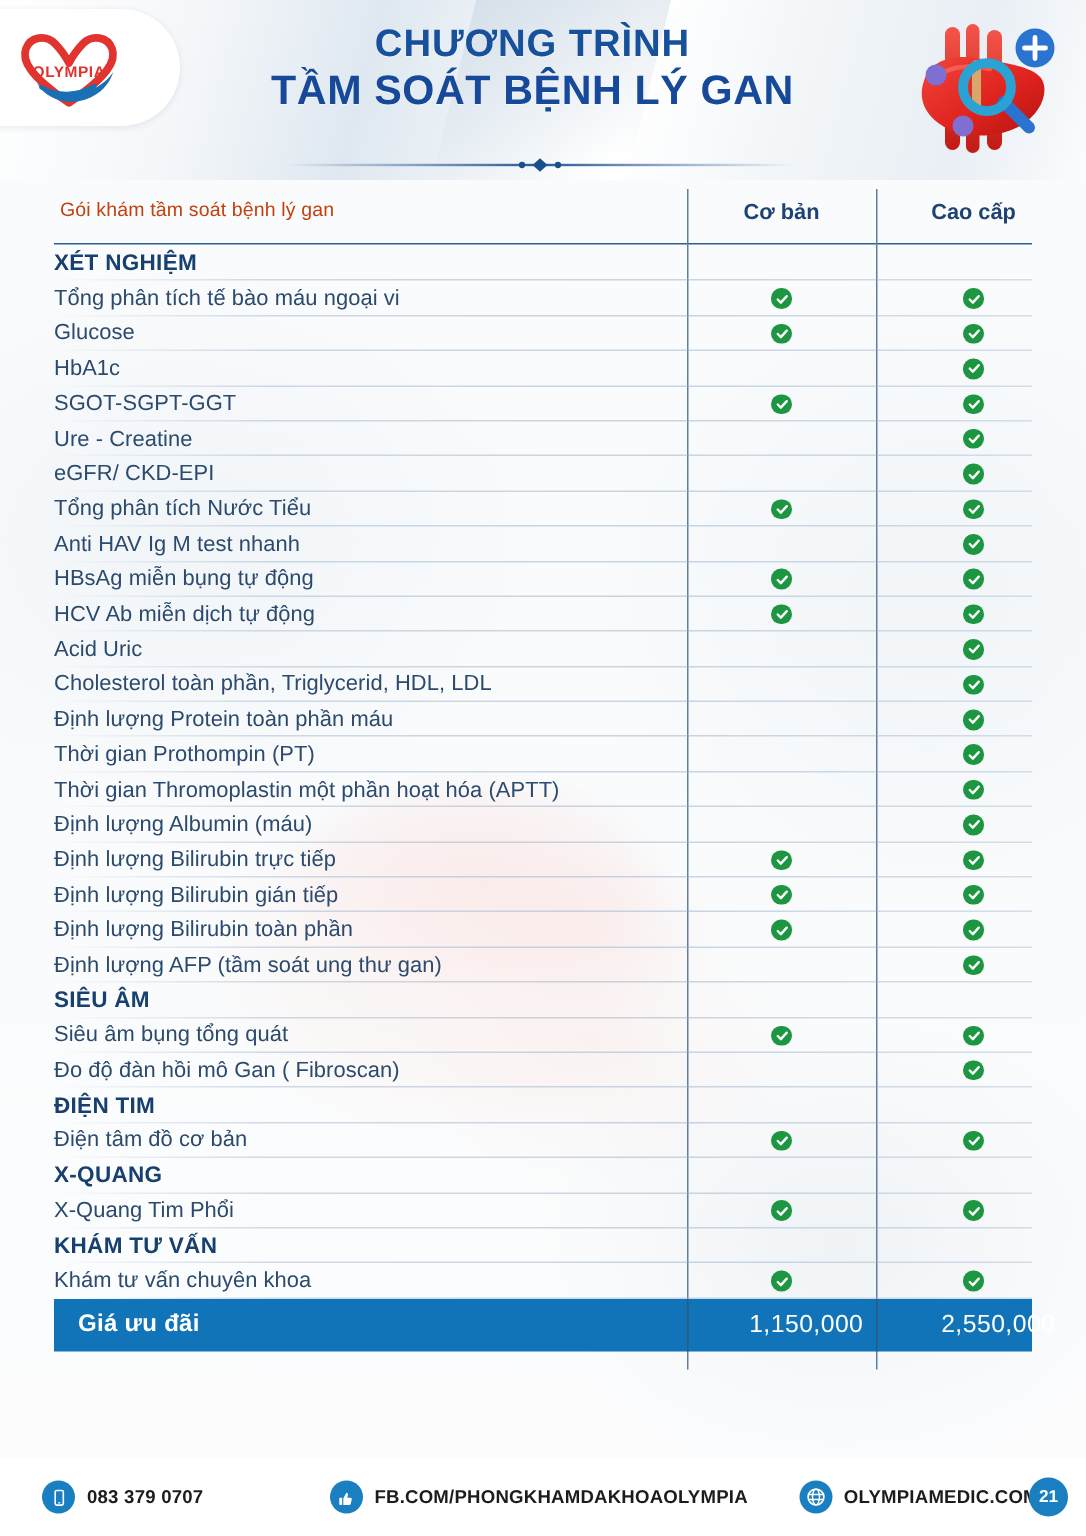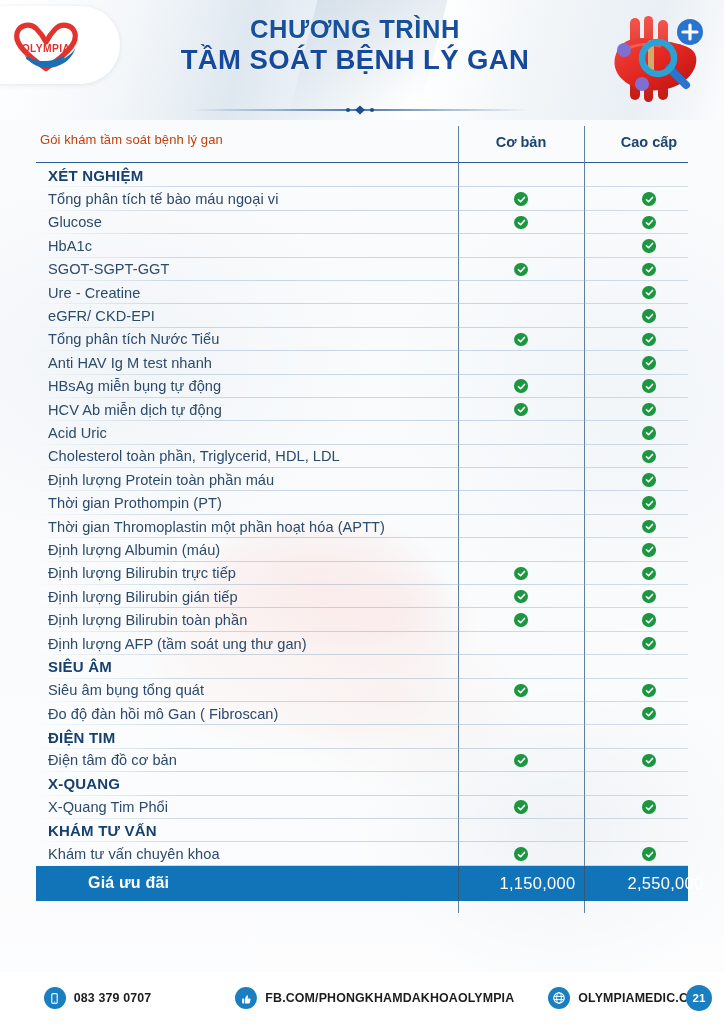--- a/index.html
+++ b/index.html
@@ -161,21 +161,21 @@
   .row::after {
     content: "";
     position: absolute;
     left: 0; bottom: 0;
     width: 652px; height: 1px;
     background: linear-gradient(90deg, rgba(150,175,200,0) 0%, rgba(150,175,200,0.45) 22%, rgba(150,175,200,0.5) 62%, rgba(150,175,200,0.38) 100%);
   }
 
   .row-label {
     position: absolute;
-    left: 12px;
+    left: 0;
     font-size: 14.6px;
     color: #2b4a6d;
     white-space: nowrap;
     letter-spacing: 0.05px;
   }
   .row.section .row-label {
     font-weight: 700;
     color: #17406f;
     font-size: 15px;
     letter-spacing: 0.2px;
@@ -210,21 +210,20 @@
     display: flex;
     align-items: center;
   }
   .price-label {
     position: absolute;
     left: 16px;
     font-size: 16px;
     font-weight: 700;
     color: #ffffff;
     letter-spacing: 0.2px;
-    margin-left: 36px;
   }
   .price-cell {
     position: absolute;
     top: 0; height: 35px;
     display: flex; align-items: center; justify-content: center;
     font-size: 16.5px; color: #ffffff; font-weight: 400;
     letter-spacing: 0.3px;
     padding-left: 33px;
   }
   .price-basic { left: 422px; width: 126px; }
@@ -236,21 +235,20 @@
   }
 
   
   .footer {
     position: absolute;
     left: 0; bottom: 0;
     width: 724px; height: 52px;
     background: #ffffff;
     display: flex;
     align-items: center;
-    justify-content: center;
   }
   .foot-item {
     display: flex;
     align-items: center;
     gap: 8px;
   }
   .foot-item.phone { margin-left: 28px; }
   .foot-item.fb    { margin-left: 36px; padding-left: 48px; }
   .foot-item.web   { margin-left: 34px; }
 

